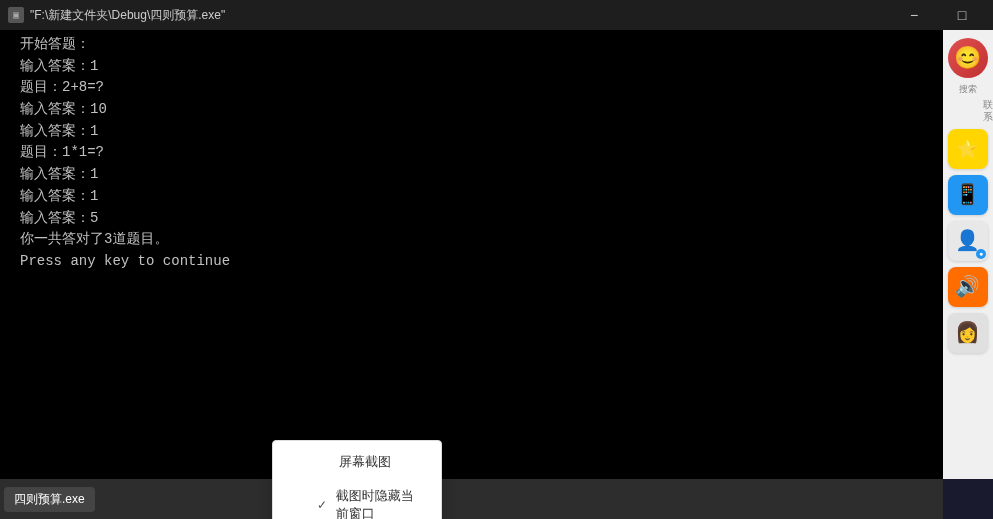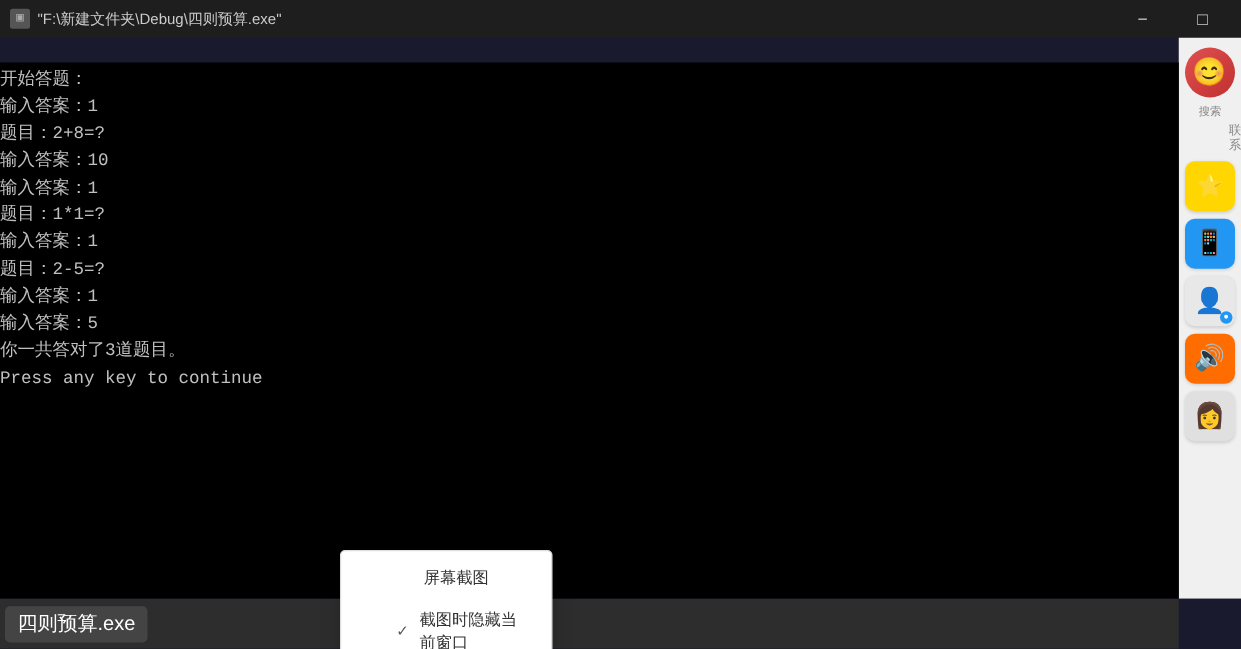--- a/index.html
+++ b/index.html
@@ -68,25 +68,24 @@
       overflow: hidden;
     }
 
     
     .terminal {
       flex: 1;
       background: #000;
       color: #c0c0c0;
       font-size: 14px;
       font-family: 'Courier New', Courier, monospace;
-      padding: 4px 0;
+      padding: 4px 20px;
       overflow: hidden;
       position: relative;
       line-height: 1.55;
-      margin-top: 20px;
     }
 
     .terminal-line {
       white-space: pre;
     }
 
     
     .sidebar {
       width: 50px;
       background: #f0f0f0;
@@ -172,21 +171,21 @@
       height: 40px;
       background: #2d2d2d;
       display: flex;
       align-items: center;
       padding: 0 4px;
       flex-shrink: 0;
     }
     .taskbar-item {
       background: #444;
       color: #fff;
-      font-size: 16px;
+      font-size: 12px;
       font-family: 'Microsoft YaHei', sans-serif;
       padding: 4px 10px;
       border-radius: 4px;
       cursor: pointer;
     }
 
     .bottom-bar {
       display: flex;
       flex-shrink: 0;
     }
@@ -215,21 +214,20 @@
       <div class="terminal-line">输入答案：1</div>
       <div class="terminal-line"></div>
       <div class="terminal-line">题目：2+8=?</div>
       <div class="terminal-line">输入答案：10</div>
       <div class="terminal-line"></div>
       <div class="terminal-line">输入答案：1</div>
       <div class="terminal-line"></div>
       <div class="terminal-line">题目：1*1=?</div>
       <div class="terminal-line">输入答案：1</div>
       <div class="terminal-line"></div>
-      <div class="terminal-line">题目：2-5=?</div>
       <div class="terminal-line">输入答案：1</div>
       <div class="terminal-line"></div>
       <div class="terminal-line">输入答案：5</div>
       <div class="terminal-line">你一共答对了3道题目。</div>
       <div class="terminal-line">Press any key to continue</div>
     </div>
 
   <div class="sidebar">
 
     <div class="sidebar-avatar" style="background:linear-gradient(135deg,#e05050,#c03030);">

